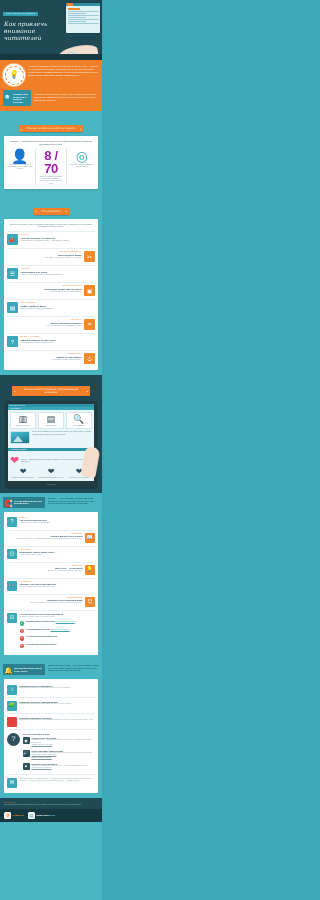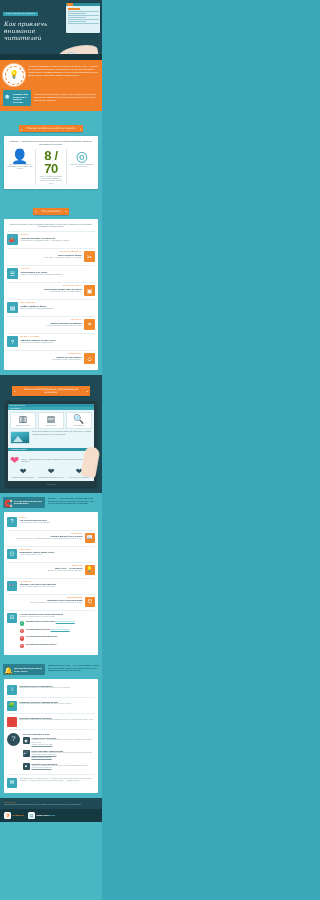--- a/index.html
+++ b/index.html
@@ -84,21 +84,21 @@
   .ribbon:before { left:2px; }
   .ribbon:after { right:2px; }
 
   
   .card { background:#fff; margin:0 4px 5px; border-radius:1px; padding:4px 3px; box-shadow:0 .5px 1.5px rgba(0,0,0,.12); }
   .card-lead { font-size:1.8px; color:#3d6470; line-height:1.5; text-align:center; margin-bottom:3px; }
   .stat-row { display:flex; align-items:flex-start; gap:2px; }
   .stat-col { flex:1; text-align:center; }
   .stat-col .glyph { font-size:14px; line-height:1; color:#2f4f5a; }
   .stat-col .glyph.teal { color:#3aa8b8; }
-  .stat-big { font-size:13px; font-weight:bold; color:#4d7c0f; line-height:1; letter-spacing:-.4px; }
+  .stat-big { font-size:13px; font-weight:bold; color:#a21caf; line-height:1; letter-spacing:-.4px; }
   .stat-sub { font-size:1.5px; color:#6f8f99; line-height:1.4; margin-top:1.5px; }
   .divider-v { width:.4px; background:#dbe7ea; align-self:stretch; }
 
   
   .tips { background:#fff; margin:0 4px 5px; border-radius:1px; padding:4px 3px 3px; }
   .tips-intro { font-size:1.7px; color:#5c818c; line-height:1.5; text-align:center; margin-bottom:3px; }
   .tip {
     display:flex; gap:2.5px; padding:2.5px 0; border-top:.3px solid #e6eff1; align-items:flex-start;
   }
   .tip:first-of-type { border-top:0; }

